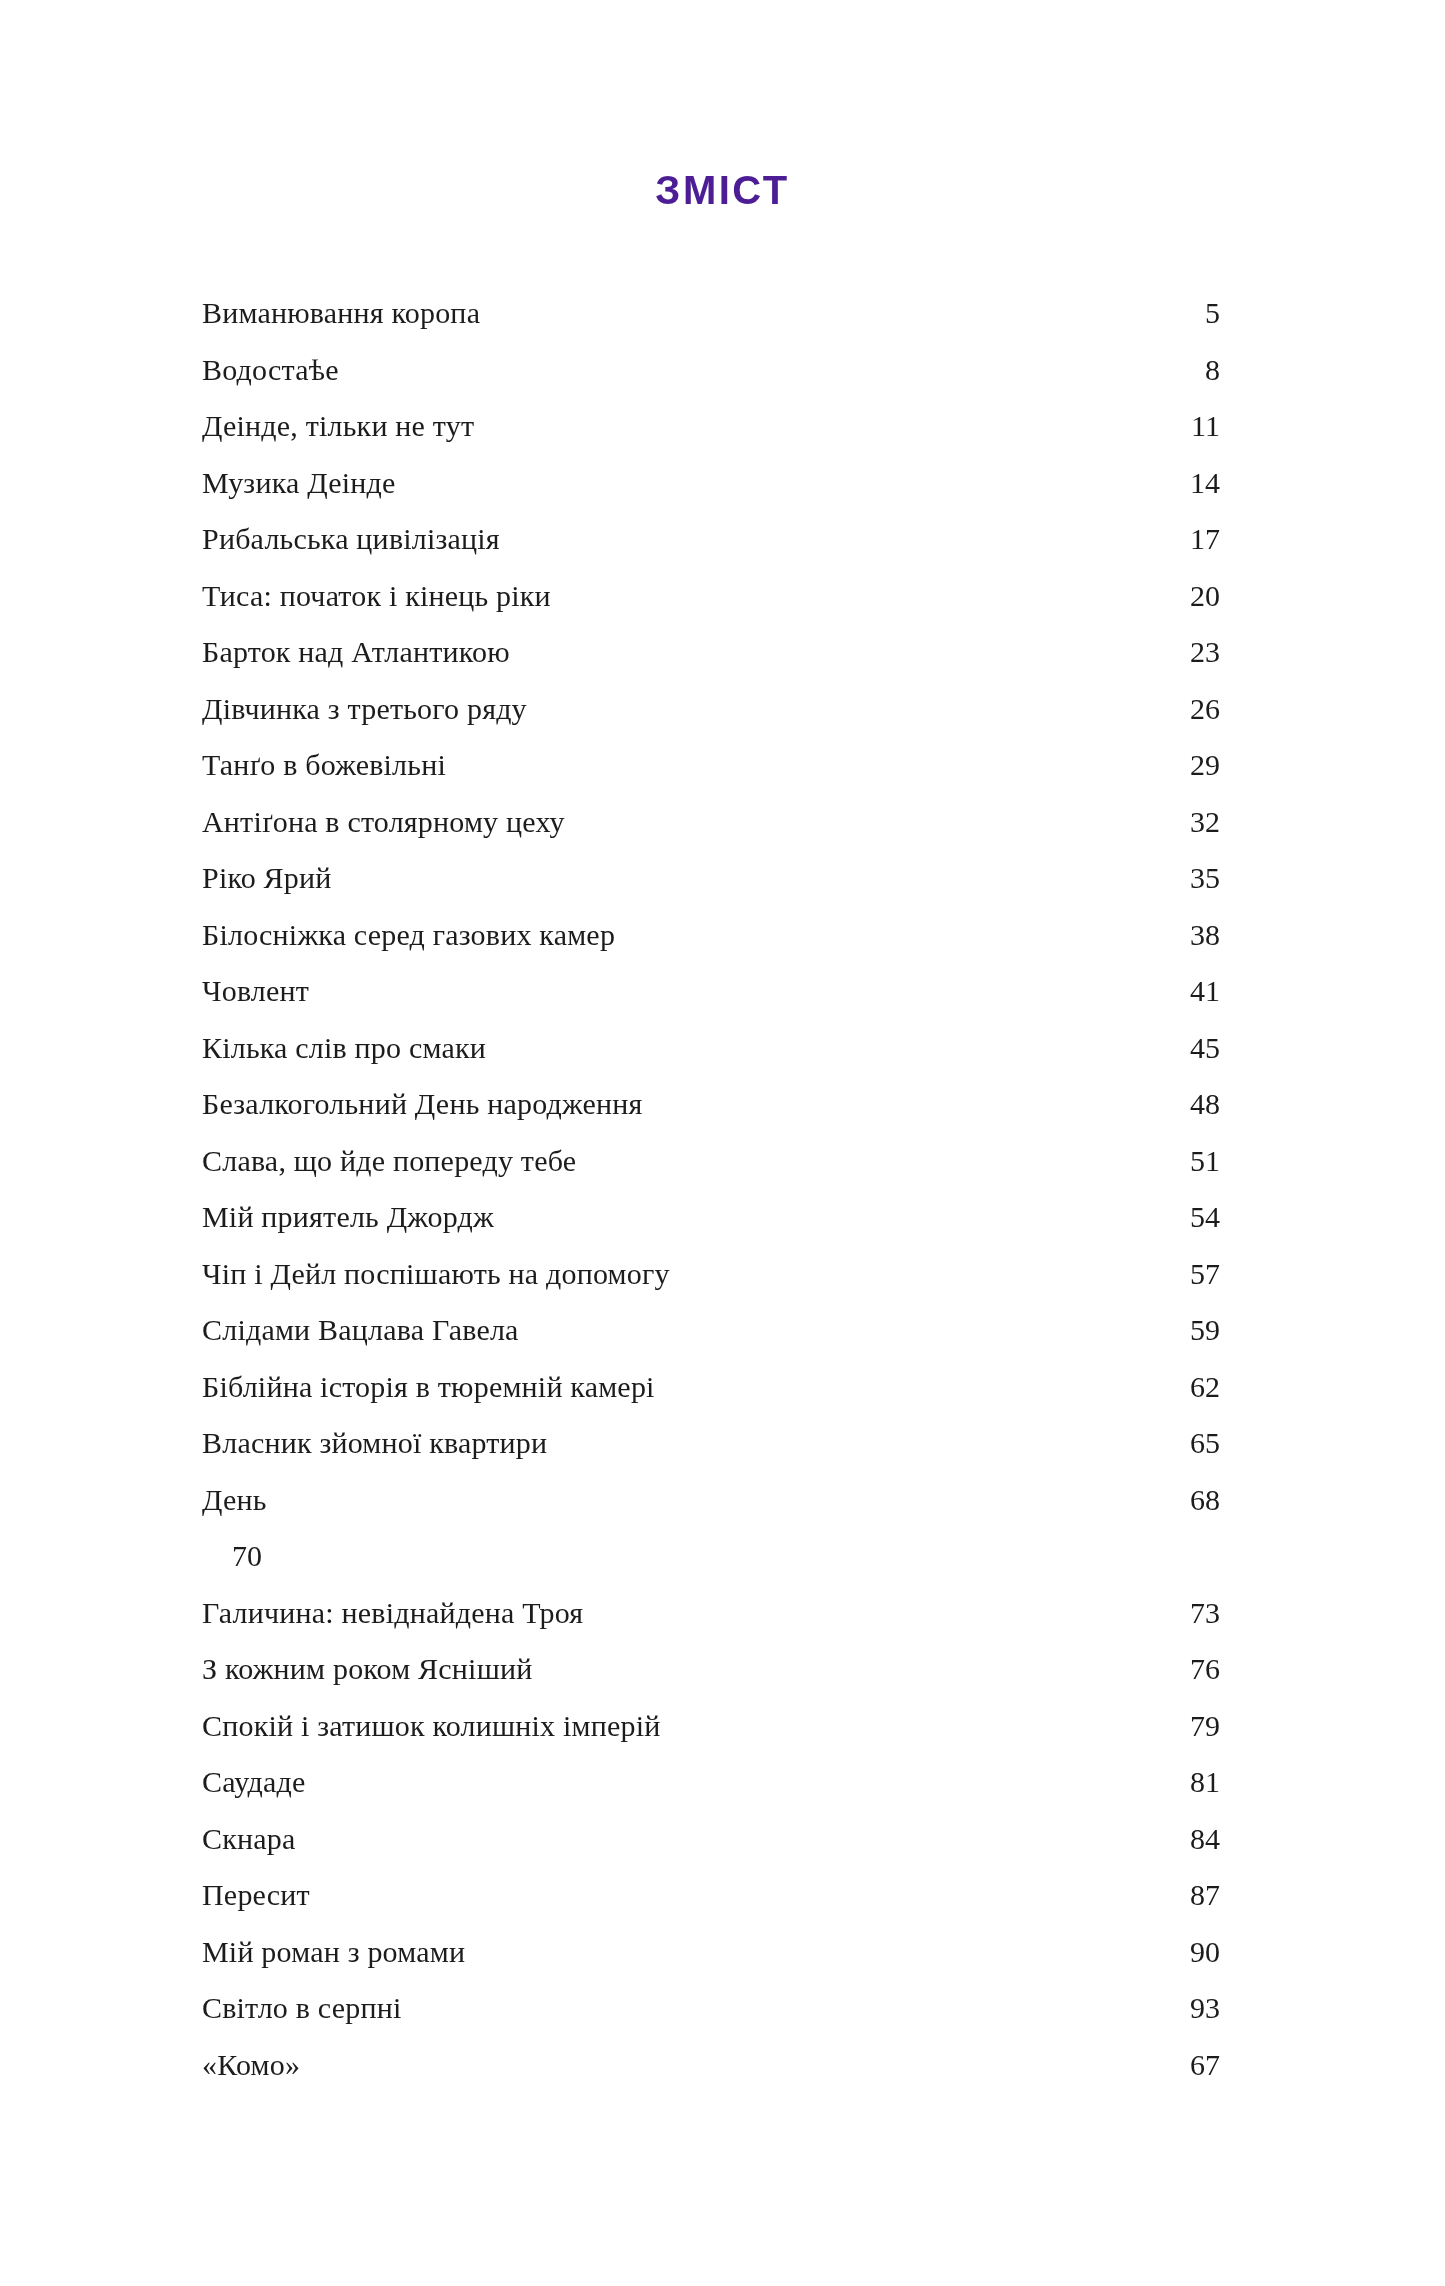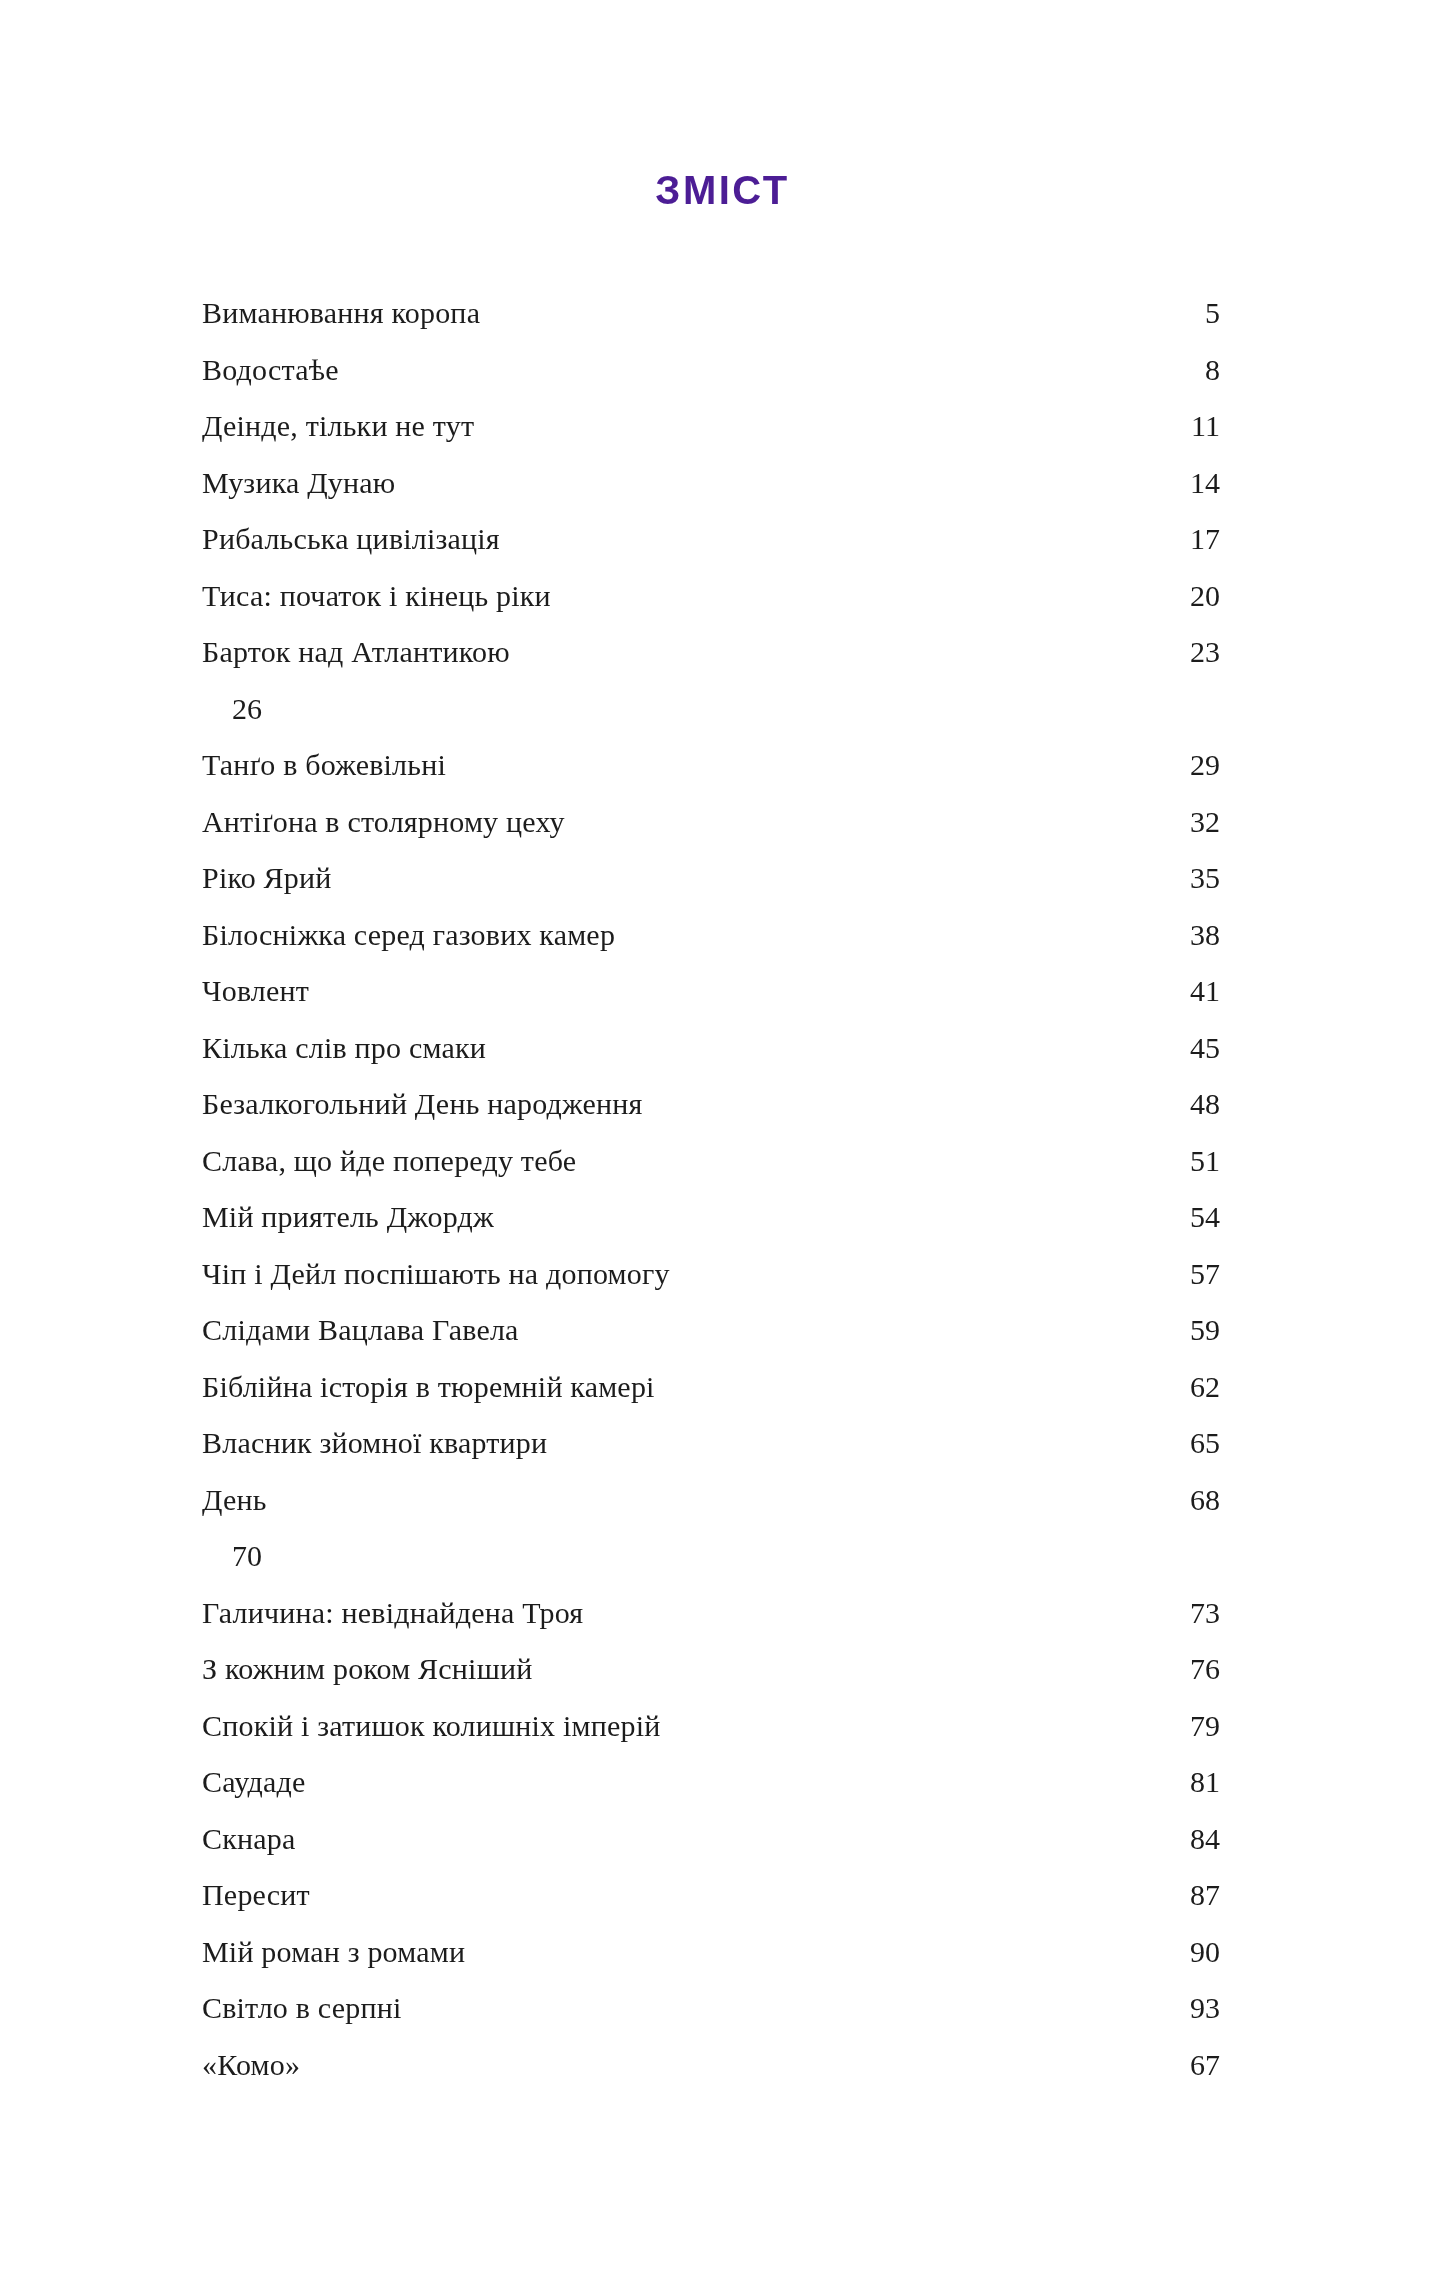--- a/index.html
+++ b/index.html
@@ -72,36 +72,37 @@
       </div>
       <div class="toc-row">
         <span class="label">Водостаѣе</span>
         <span class="page-num">8</span>
       </div>
       <div class="toc-row">
         <span class="label">Деінде, тільки не тут</span>
         <span class="page-num">11</span>
       </div>
       <div class="toc-row">
-        <span class="label">Музика Дунаю</span>
+        <span class="label">Музика Деінде</span>
         <span class="page-num">14</span>
       </div>
       <div class="toc-row">
         <span class="label">Рибальська цивілізація</span>
         <span class="page-num">17</span>
       </div>
       <div class="toc-row">
         <span class="label">Тиса: початок і кінець ріки</span>
         <span class="page-num">20</span>
       </div>
       <div class="toc-row">
         <span class="label">Барток над Атлантикою</span>
         <span class="page-num">23</span>
       </div>
       <div class="toc-row">
+        <span class="label">Дівчинка з третього ряду</span>
         <span class="page-num">26</span>
       </div>
       <div class="toc-row">
         <span class="label">Танґо в божевільні</span>
         <span class="page-num">29</span>
       </div>
       <div class="toc-row">
         <span class="label">Антіґона в столярному цеху</span>
         <span class="page-num">32</span>
       </div>

